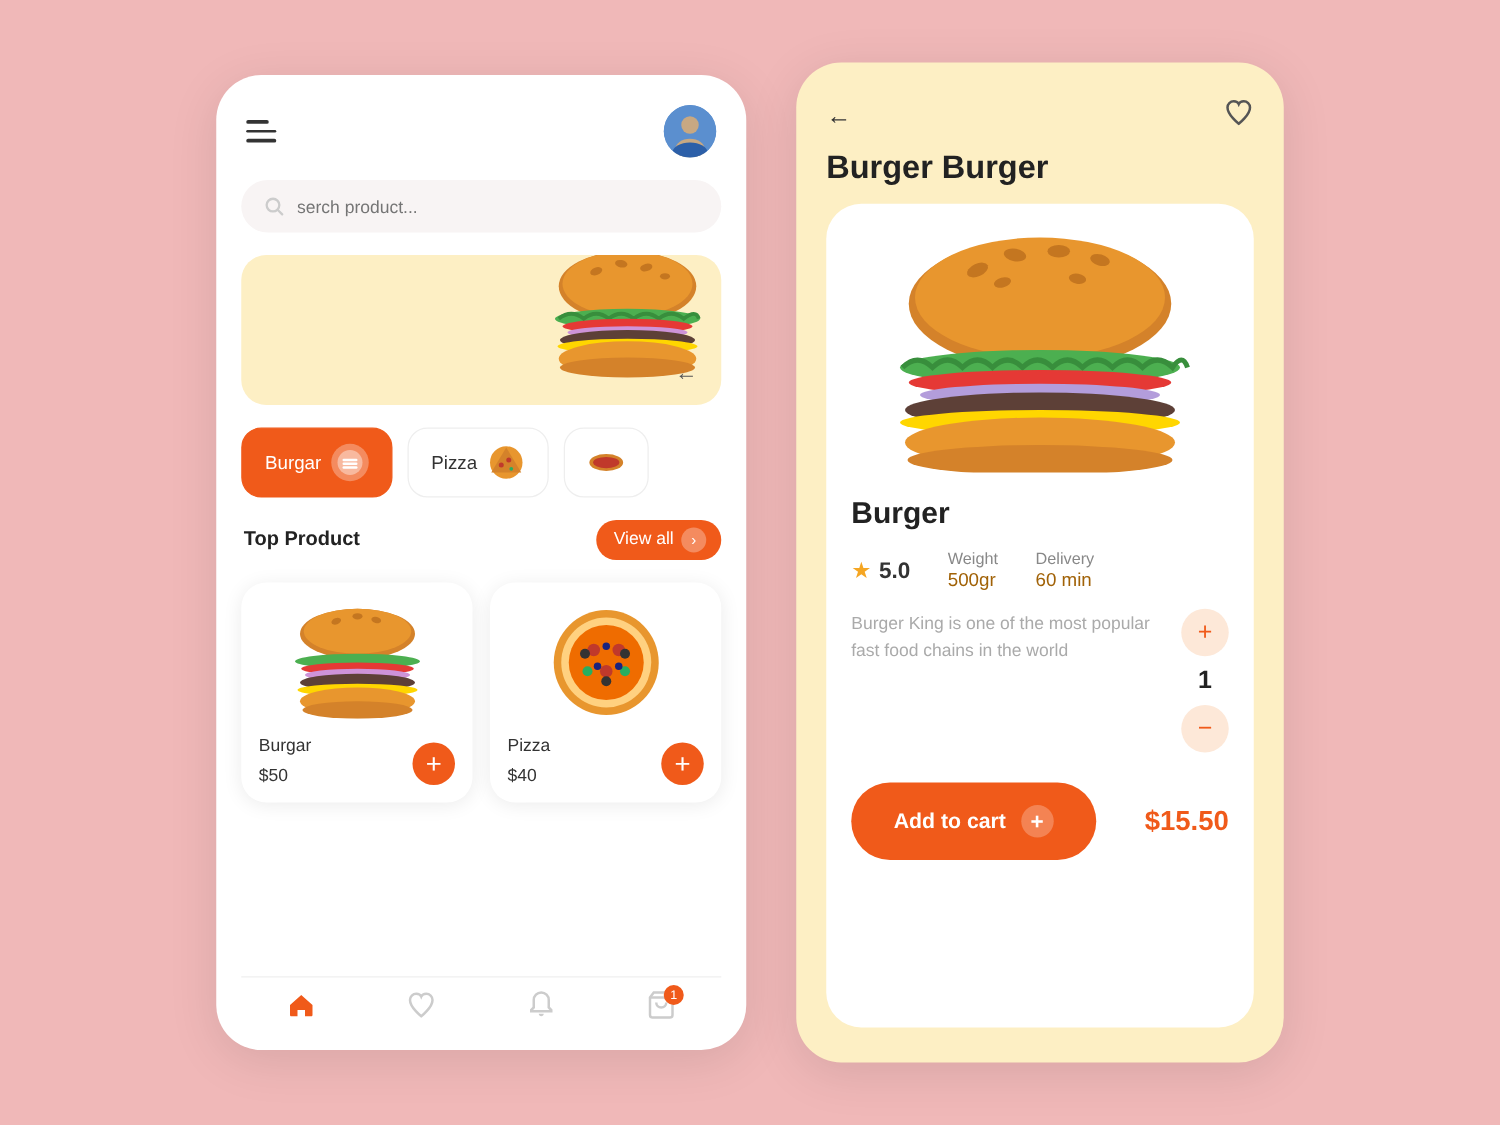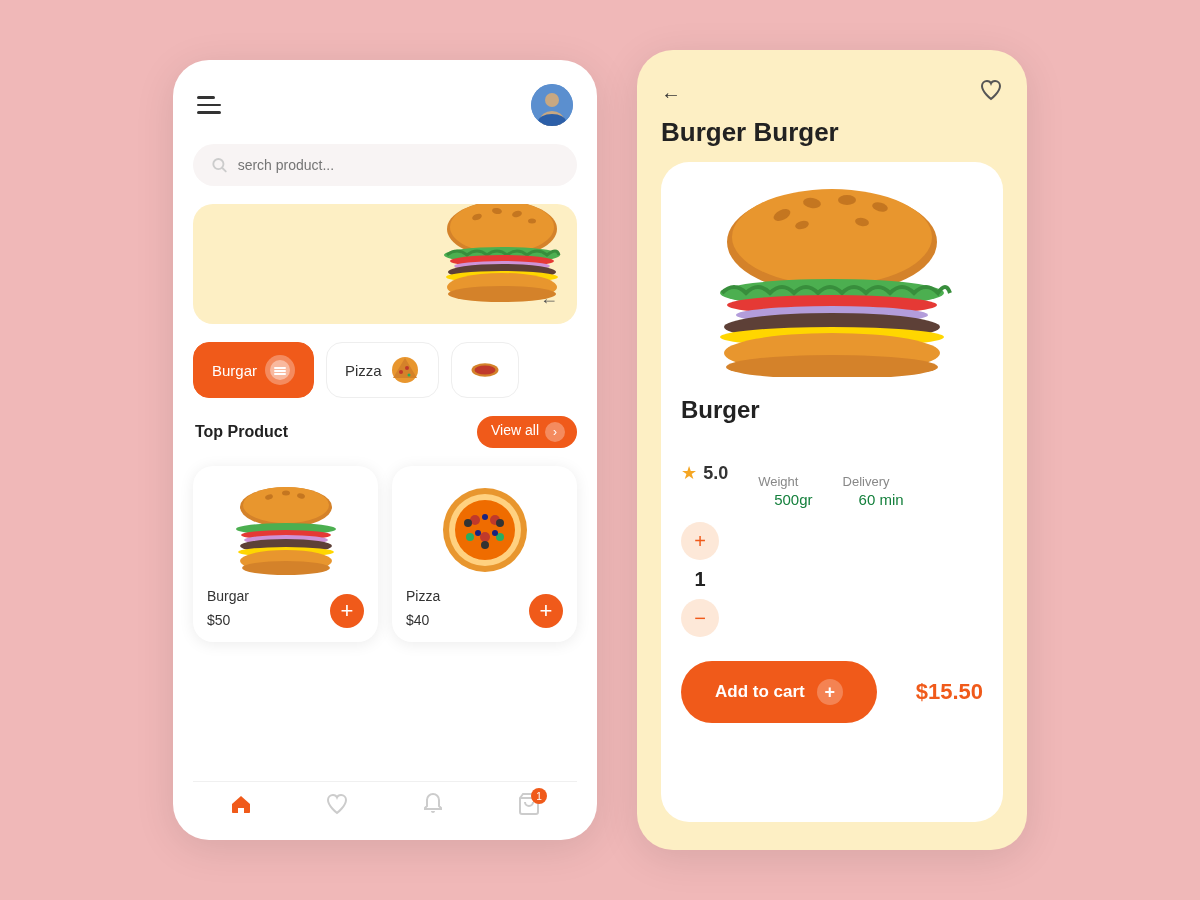--- a/index.html
+++ b/index.html
@@ -341,22 +341,22 @@
       align-items: center;
       gap: 6px;
     }
     .star-icon { color: #f5a623; font-size: 18px; }
     .rating-num { font-size: 18px; font-weight: 600; color: #333; }
     .info-block {
       display: flex;
       flex-direction: column;
       gap: 2px;
     }
-    .info-label { font-size: 13px; color: #888; font-weight: 500; margin-top: 36px; }
-    .info-value { font-size: 15px; color: #15803d; font-weight: 500; margin-left: 16px; }
+    .info-label { font-size: 13px; color: #888; font-weight: 500; }
+    .info-value { font-size: 15px; color: #a16207; font-weight: 500; }
 
     .description-qty-row {
       display: flex;
       align-items: flex-start;
       justify-content: space-between;
       gap: 10px;
     }
     .description-text {
       font-size: 14px;
       color: #aaa;
@@ -661,20 +661,21 @@
         <span class="info-label">Weight</span>
         <span class="info-value">500gr</span>
       </div>
       <div class="info-block">
         <span class="info-label">Delivery</span>
         <span class="info-value">60 min</span>
       </div>
     </div>
 
     <div class="description-qty-row">
+      <p class="description-text">Burger King is one of the most popular fast food chains in the world</p>
       <div class="qty-controls">
         <button class="qty-btn">+</button>
         <span class="qty-value">1</span>
         <button class="qty-btn">−</button>
       </div>
     </div>
 
     <div class="add-to-cart-row">
       <button class="add-to-cart-btn">
         <span>Add to cart</span>

